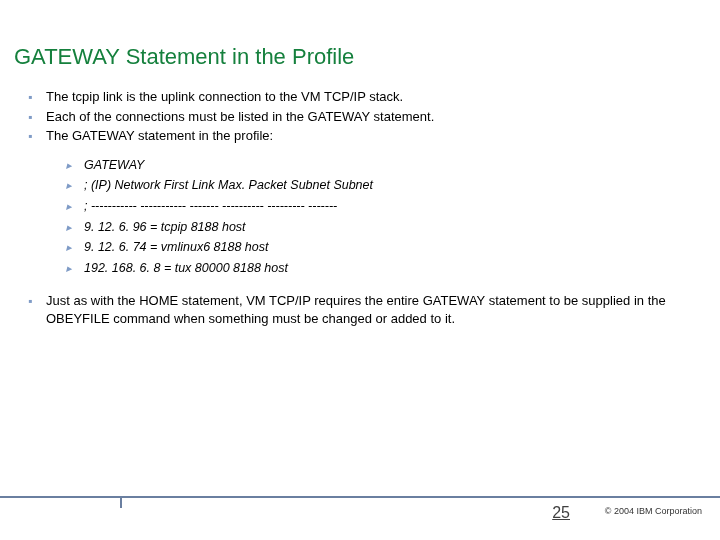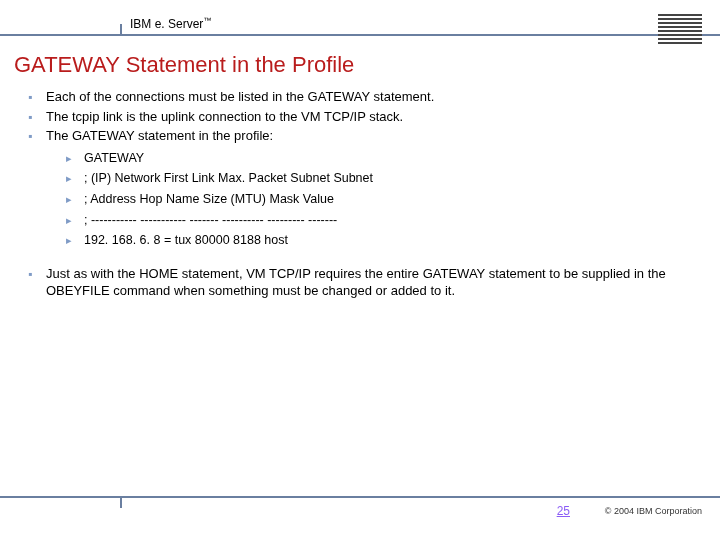--- a/index.html
+++ b/index.html
@@ -8,70 +8,59 @@
 
   .topbar { position: absolute; top: 10px; left: 0; right: 0; height: 30px; }
   .topbar .rule { position: absolute; left: 0; right: 0; top: 24px; height: 2px; background: #6a7fa0; }
   .topbar .tick { position: absolute; width: 2px; height: 10px; background: #6a7fa0; top: 14px; left: 120px; }
   .brand { position: absolute; top: 6px; left: 130px; font-size: 12px; color: #000; }
   .brand .tm { font-size: 8px; vertical-align: super; }
   .ibm-logo { position: absolute; top: 4px; right: 18px; }
   .ibm-logo .bars { display: inline-block; }
   .ibm-logo .bars span { display: block; width: 44px; height: 2px; background: #444; margin-bottom: 2px; }
 
-  .title { position: absolute; top: 52px; left: 14px; font-size: 22px; color: #b91c1c; font-weight: 400; }
+  .title { position: absolute; top: 44px; left: 14px; font-size: 22px; color: #15803d; font-weight: 400; }
 
   .content { position: absolute; top: 88px; left: 28px; right: 24px; }
 
   .lvl1 { list-style: none; }
   .lvl1 > li { position: relative; padding-left: 18px; font-size: 13px; line-height: 1.35; margin-bottom: 2px; }
   .lvl1 > li::before { content: "\25AA"; position: absolute; left: 0; top: 1px; color: #7f9bc6; font-size: 12px; }
 
-  .lvl2 { list-style: none; margin: 3px 0 14px 38px; }
+  .lvl2 { list-style: none; margin: 10px 0 14px 38px; font-style: italic; }
   .lvl2 > li { position: relative; padding-left: 18px; font-size: 12.5px; line-height: 1.65; }
   .lvl2 > li::before { content: "\25B8"; position: absolute; left: 0; top: 1px; color: #7f9bc6; font-size: 11px; }
 
   .footer { position: absolute; left: 0; right: 0; bottom: 14px; height: 30px; }
   .footer .rule { position: absolute; left: 0; right: 0; top: 0; height: 2px; background: #6a7fa0; }
   .footer .tick { position: absolute; width: 2px; height: 10px; background: #6a7fa0; top: 2px; left: 120px; }
-  .pagenum { position: absolute; right: 150px; top: 8px; color: #8b5cf6; font-size: 12px; text-decoration: underline; }
+  .pagenum { position: absolute; right: 150px; top: 8px; color: #404040; font-size: 16px; text-decoration: underline; }
   .copyright { position: absolute; right: 18px; top: 10px; font-size: 9px; color: #333; }
 </style>
 </head>
 <body>
 
 <div class="slide">
 
-  <div class="topbar">
-    <div class="tick"></div>
-    <div class="rule"></div>
-    <div class="brand">
-      <span>IBM e. Server</span><span class="tm">™</span>
-    </div>
-    <div class="ibm-logo">
-      <div class="bars">
-        <span></span><span></span><span></span><span></span><span></span><span></span><span></span><span></span>
-      </div>
-    </div>
-  </div>
 
   <h1 class="title">GATEWAY Statement in the Profile</h1>
 
   <div class="content">
     <ul class="lvl1">
+      <li>The tcpip link is the uplink connection to the VM TCP/IP stack.</li>
       <li>Each of the connections must be listed in the GATEWAY statement.</li>
-      <li>The tcpip link is the uplink connection to the VM TCP/IP stack.</li>
       <li>The GATEWAY statement in the profile:</li>
     </ul>
 
     <ul class="lvl2">
       <li>GATEWAY</li>
       <li>; (IP) Network First Link Max. Packet Subnet Subnet</li>
-      <li>; Address Hop Name Size (MTU) Mask Value</li>
       <li>; ----------- ----------- ------- ---------- --------- -------</li>
+      <li>9. 12. 6. 96 = tcpip 8188 host</li>
+      <li>9. 12. 6. 74 = vmlinux6 8188 host</li>
       <li>192. 168. 6. 8 = tux 80000 8188 host</li>
     </ul>
 
     <ul class="lvl1">
       <li>Just as with the HOME statement, VM TCP/IP requires the entire GATEWAY statement to be supplied in the OBEYFILE command when something must be changed or added to it.</li>
     </ul>
   </div>
 
   <div class="footer">
     <div class="rule"></div>

